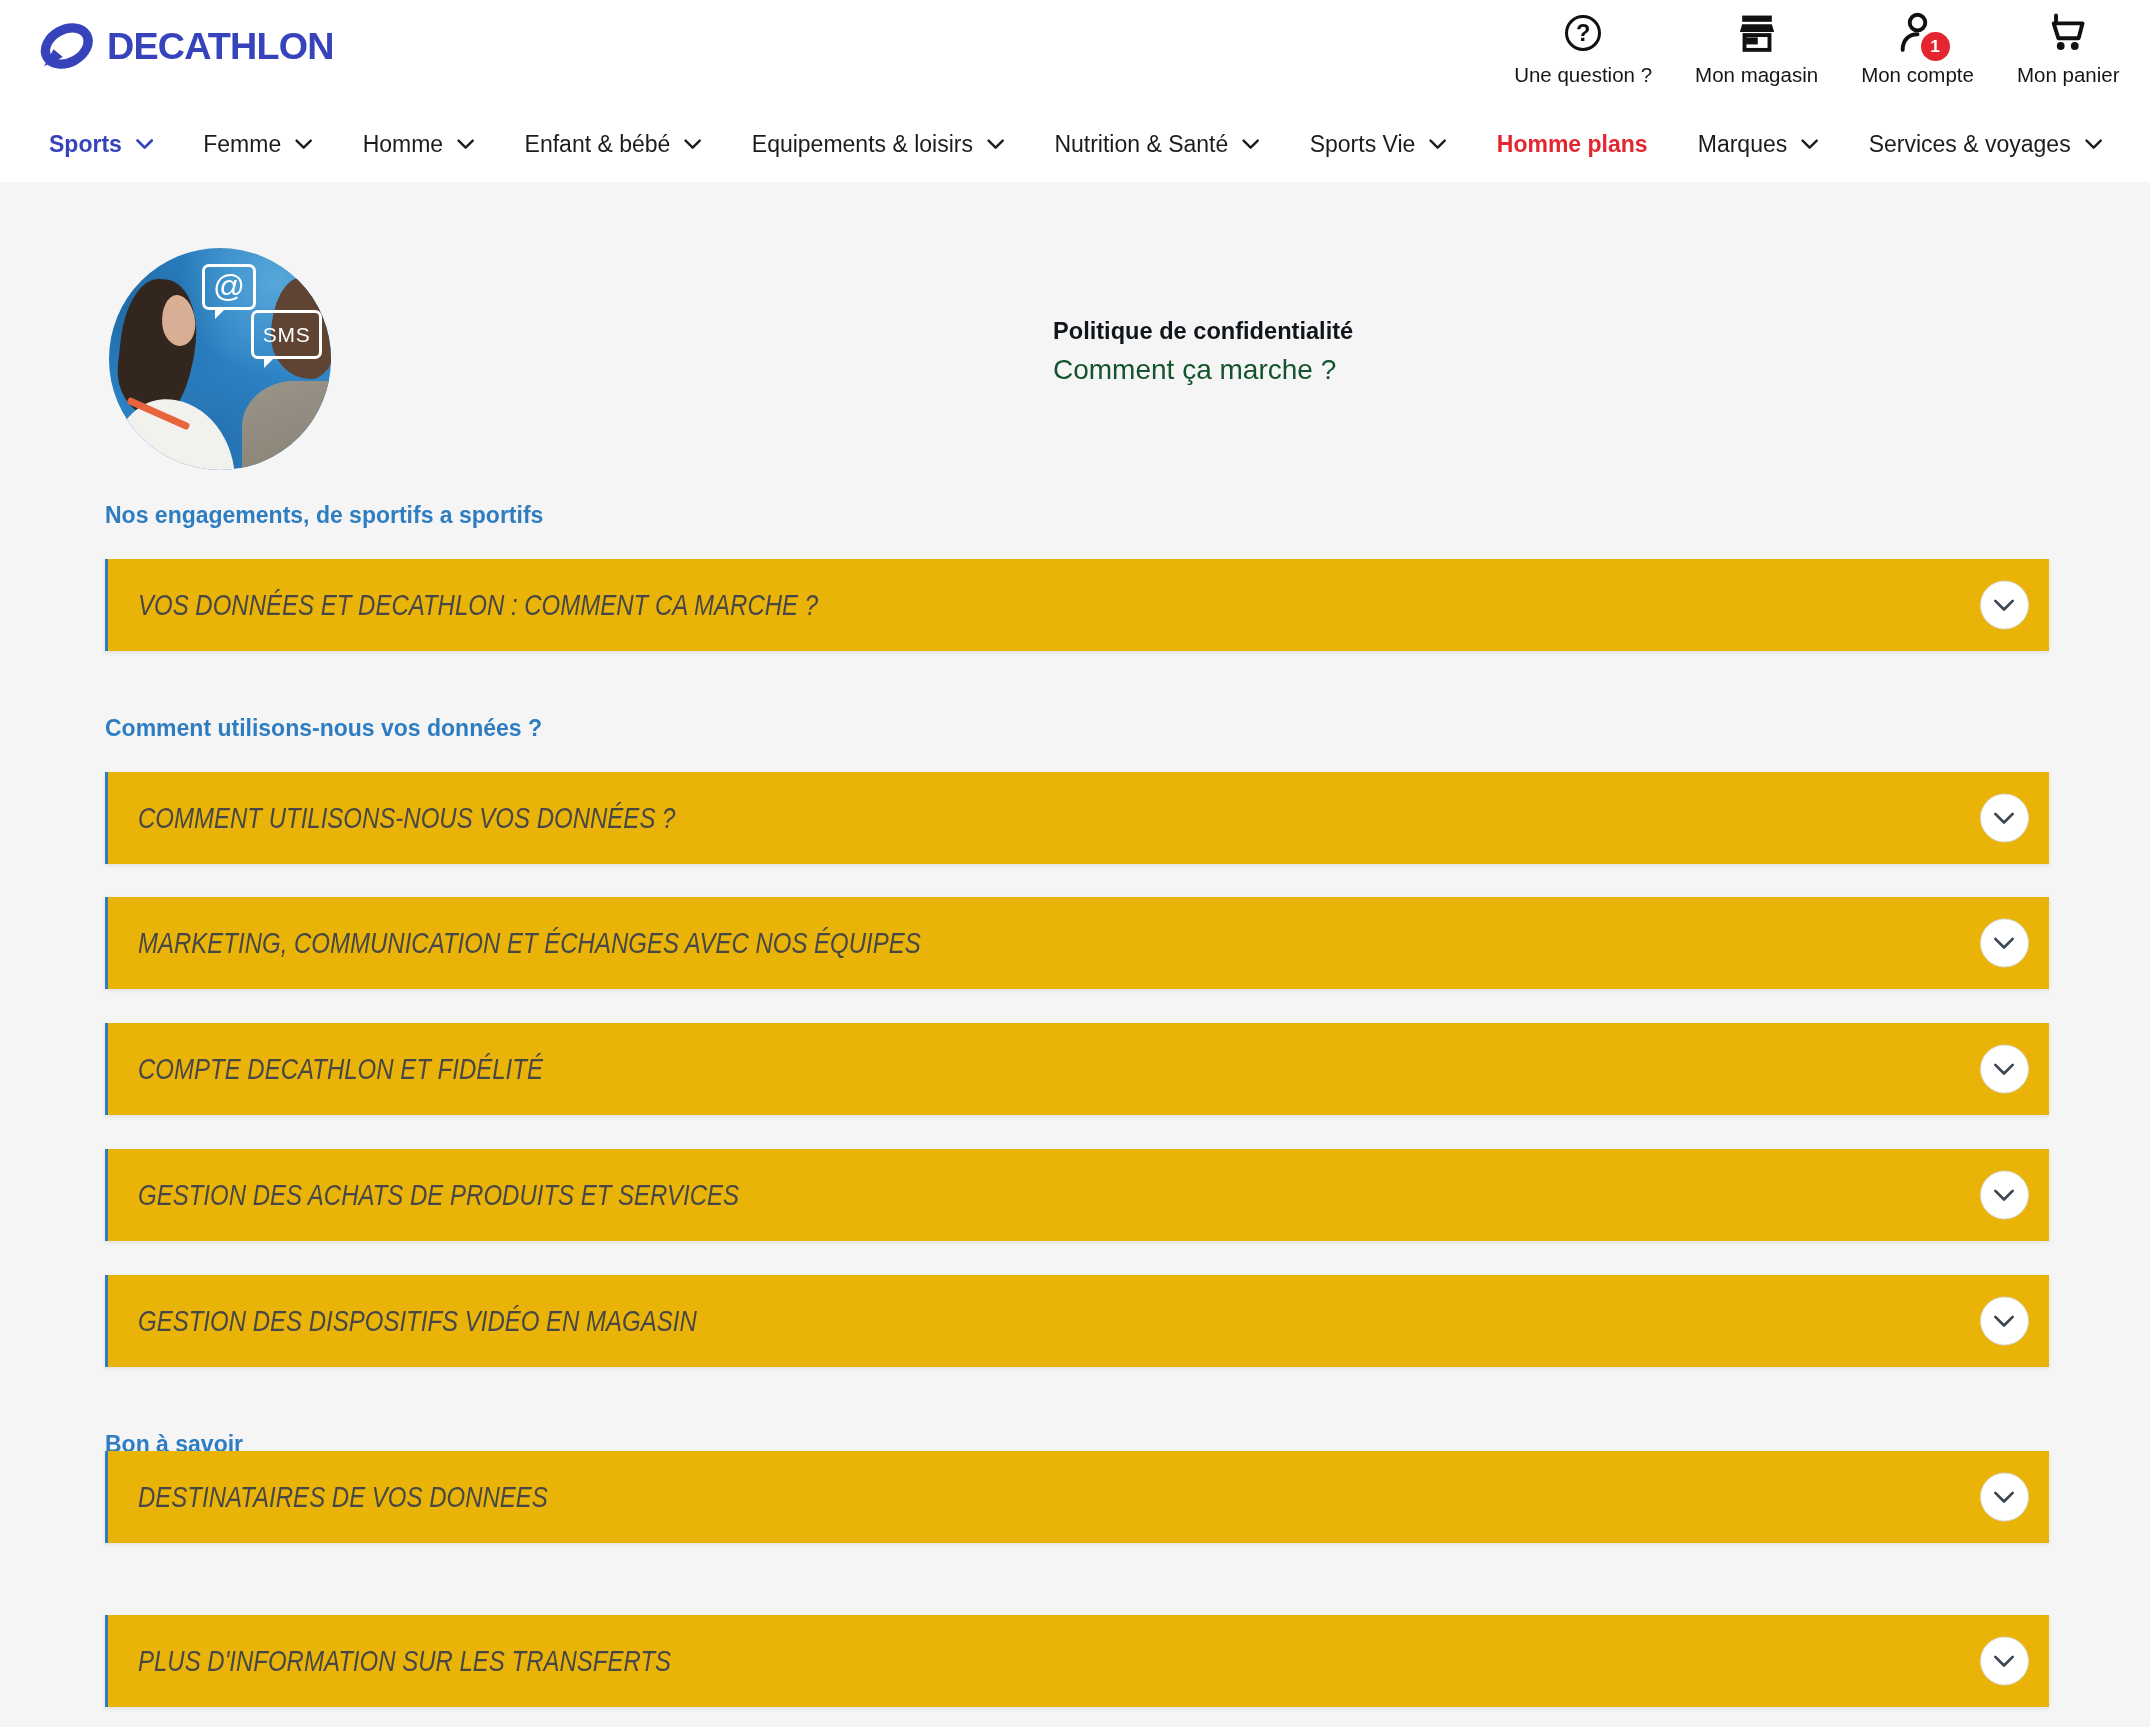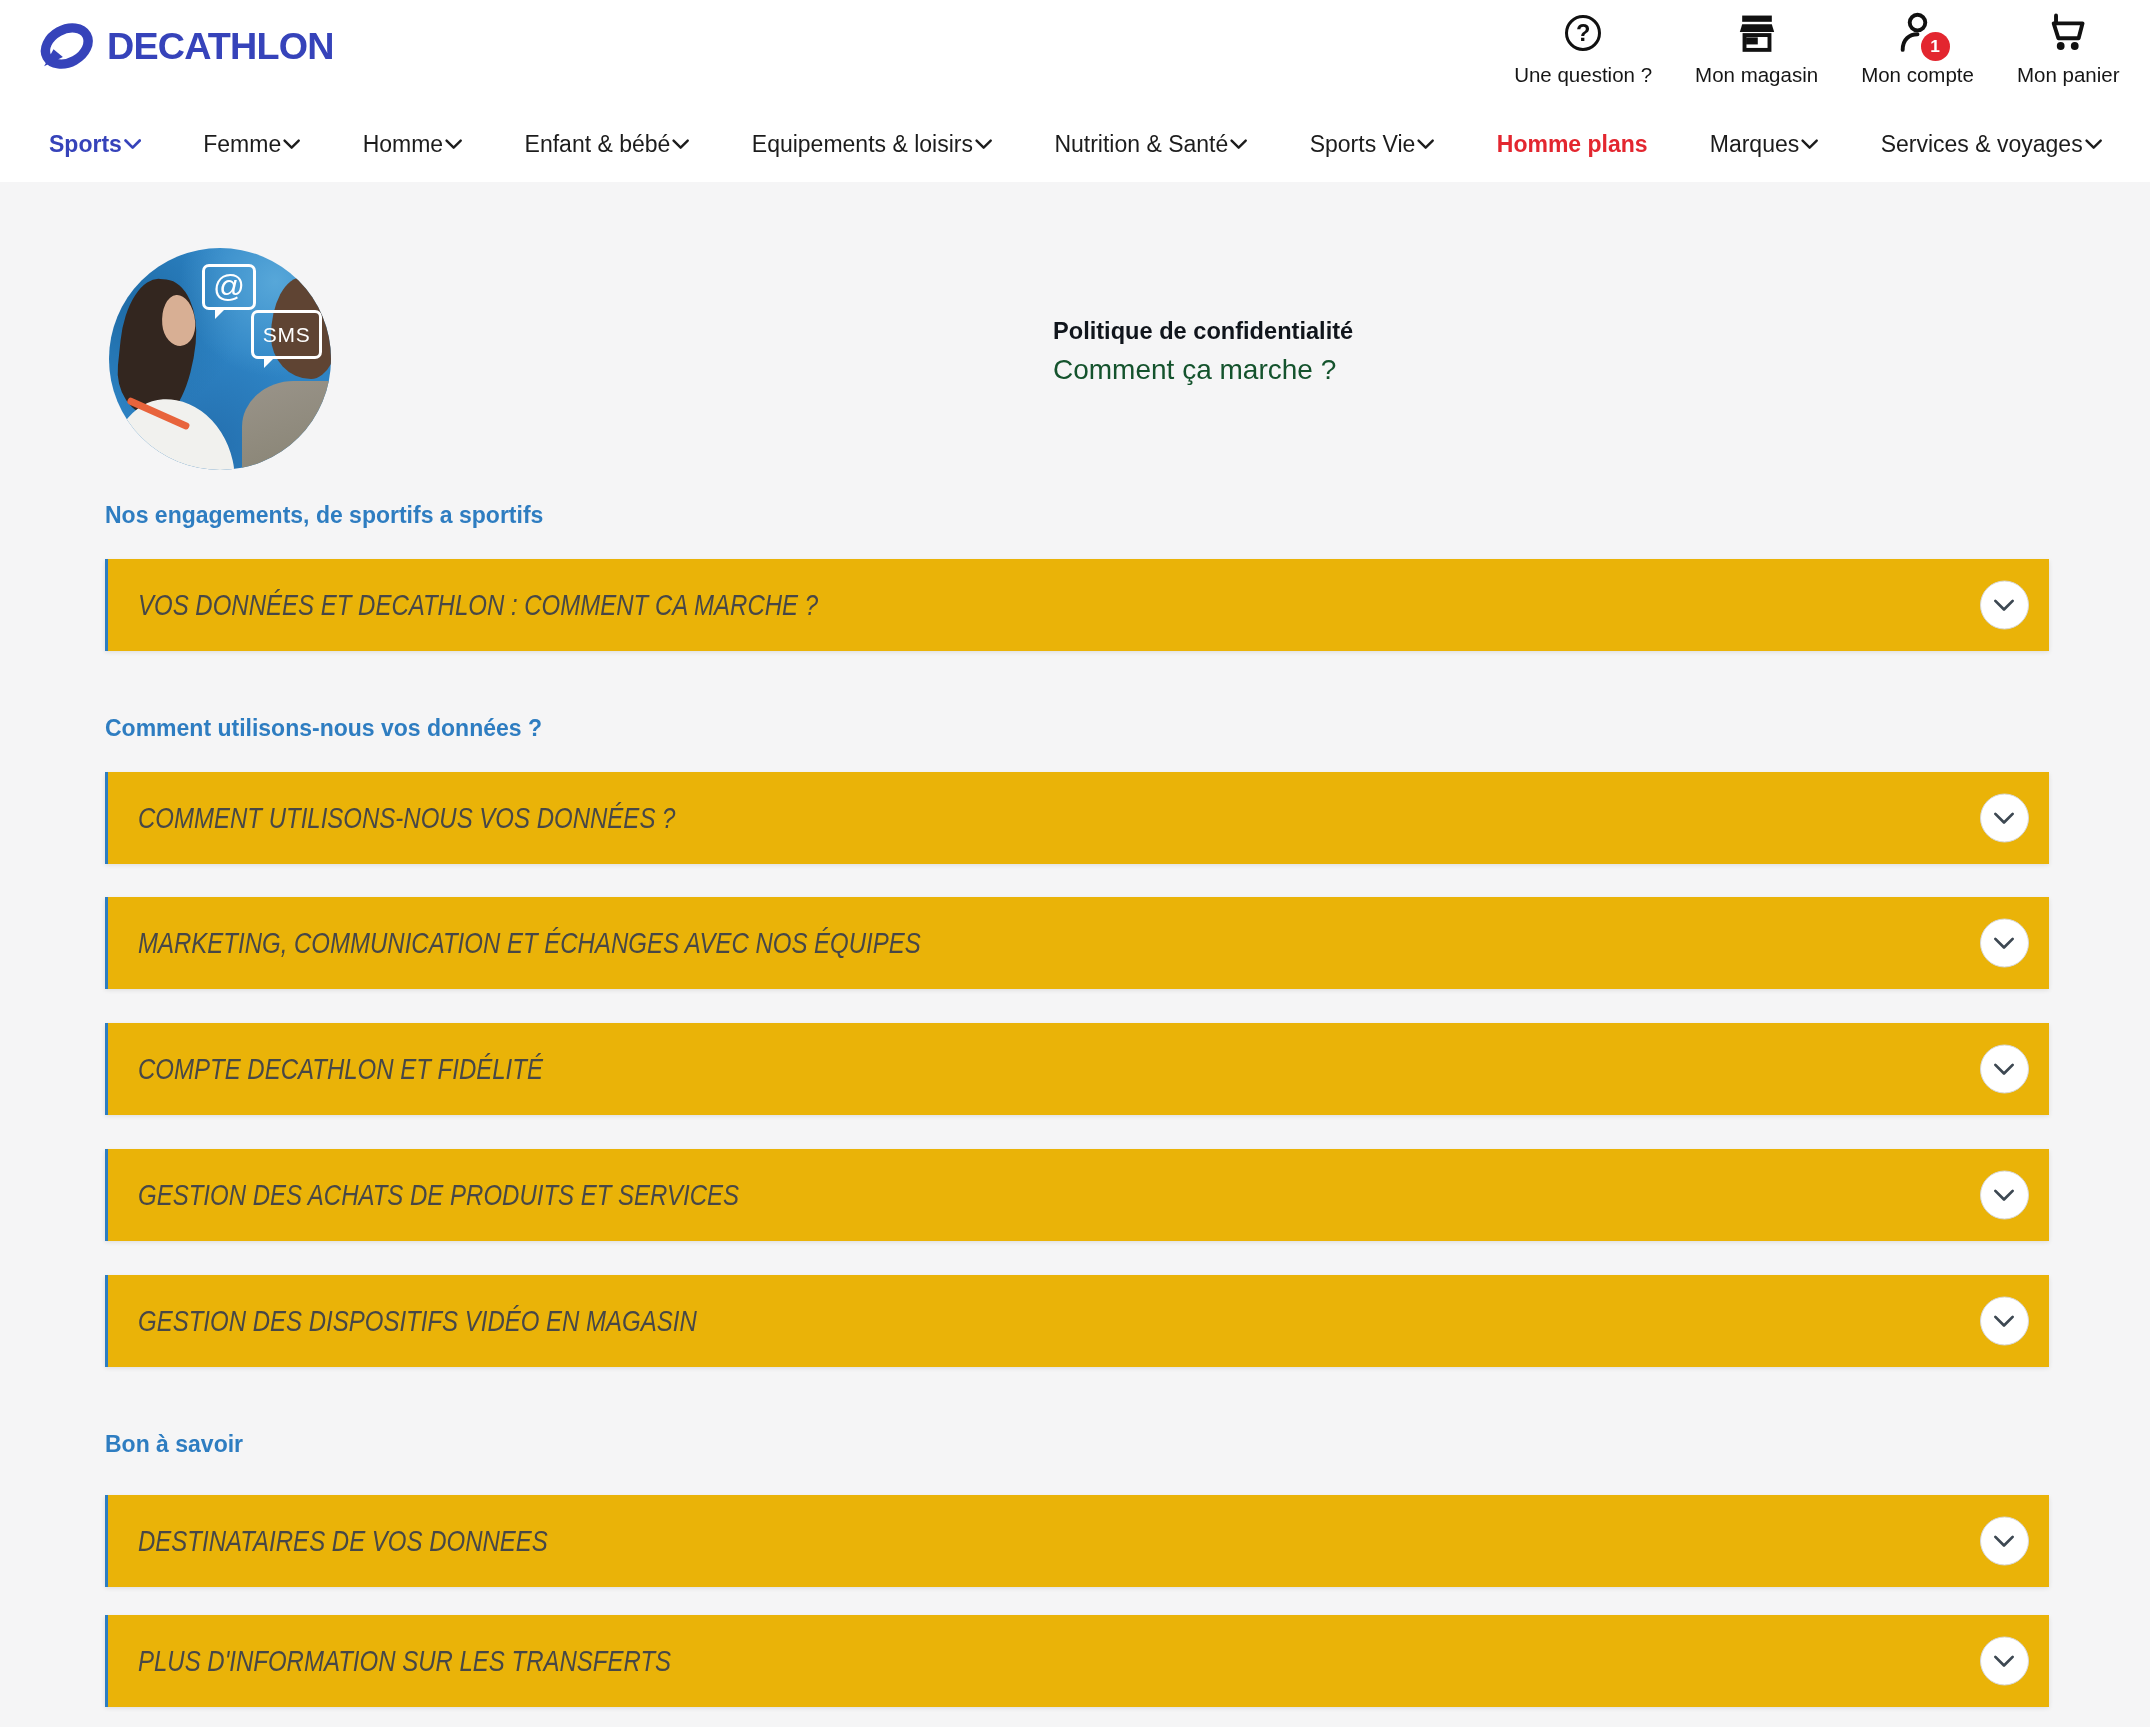--- a/index.html
+++ b/index.html
@@ -49,21 +49,21 @@
     display:flex;align-items:center;justify-content:center;
   }
 
   
   .nav{
     position:absolute;top:106px;left:0;width:100%;height:76px;background:#ffffff;
     display:flex;align-items:center;justify-content:space-between;
     padding:0 49px;box-sizing:border-box;
   }
   .nav-item{
-    display:flex;align-items:center;gap:2px;font-size:23px;color:#1c1c1c;
+    display:flex;align-items:center;gap:14px;font-size:23px;color:#1c1c1c;
     cursor:pointer;white-space:nowrap;
   }
   .nav-item svg{display:block;}
   .nav-item.active{color:#3643BA;font-weight:bold;}
   .nav-item.hot{color:#e3262f;font-weight:bold;}
 
   
   .avatar{
     position:absolute;left:109px;top:248px;width:222px;height:222px;border-radius:50%;
     overflow:hidden;
@@ -109,21 +109,21 @@
     display:flex;align-items:center;
     padding-left:30px;box-sizing:border-box;
     cursor:pointer;
   }
   #acc0{top:559px;}
   #acc1{top:772px;}
   #acc2{top:897px;}
   #acc3{top:1023px;}
   #acc4{top:1149px;}
   #acc5{top:1275px;}
-  #acc6{top:1495px;}
+  #acc6{top:1451px;}
   #acc7{top:1615px;}
   .acc-title{
     font-size:30px;font-style:italic;color:#474747;
     transform:scaleX(0.8);transform-origin:left center;white-space:nowrap;
   }
   .chev-btn{
     position:absolute;right:20.5px;top:50%;transform:translateY(-50%);
     width:49px;height:49px;border-radius:50%;border:1.6px solid #d8d8d8;
     background:#ffffff;display:flex;align-items:center;justify-content:center;
     cursor:pointer;box-sizing:border-box;

